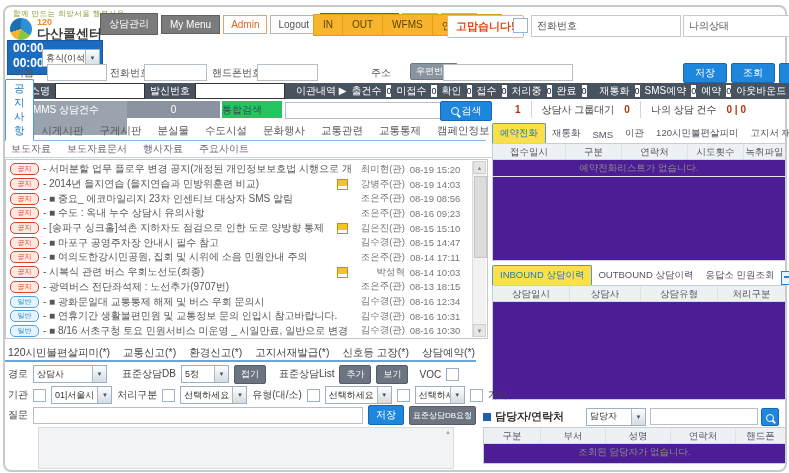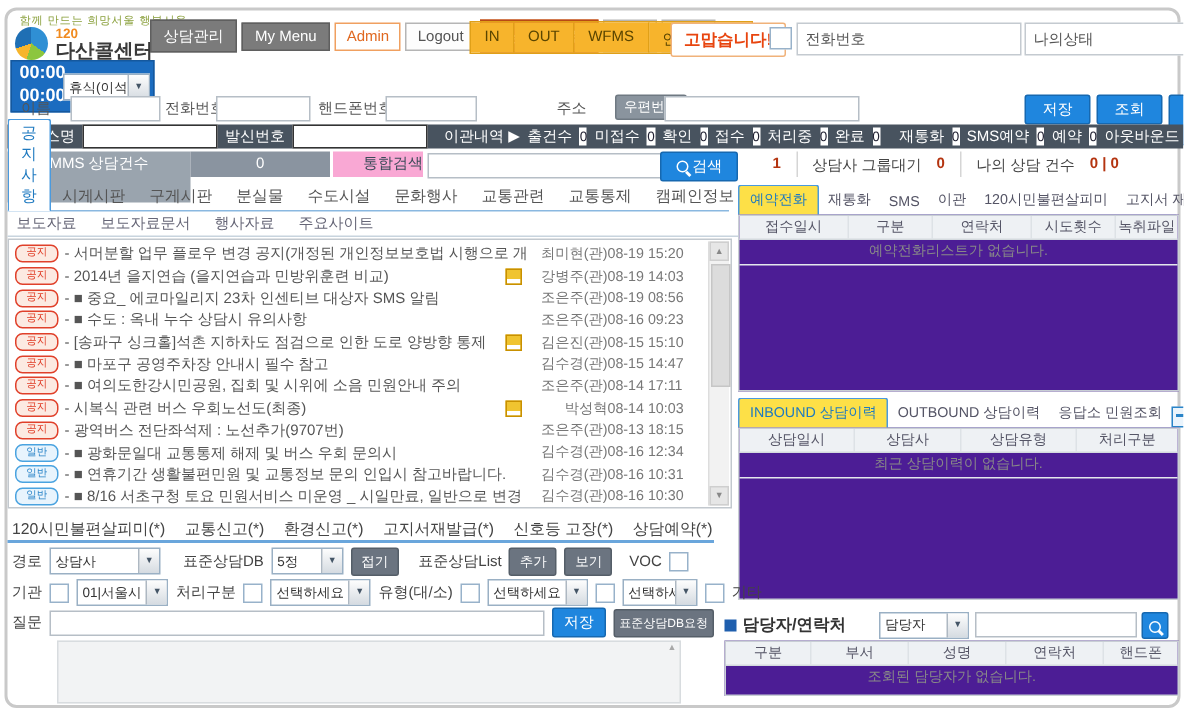--- a/index.html
+++ b/index.html
@@ -35,42 +35,42 @@
   
   .flbl{font-size:10px;color:#555;line-height:17px}
   .inp{border:1px solid #b6bec6;background:#fff;height:15px;outline:none;font-size:10px;padding:0 2px}
   .b-zip{background:#8a949e;border:1px solid #6f7982;color:#fff;font-size:9px;padding:1px 5px;border-radius:2px}
   .b-blue{background:#1f86de;border:1px solid #1668b0;color:#fff;font-size:10px;padding:2px 10px;border-radius:2px}
   .svc{background:#48535f;display:flex;align-items:center;gap:5px;padding-left:5px;color:#fff;font-size:10px;white-space:nowrap}
   .svc input{border:1px solid #333;height:12px;width:84px}
   .num{background:#fff;color:#223;width:17px;height:12px;font-size:9px;text-align:center;line-height:12px;display:inline-block}
   .mmsc1{background:#9aa4ae;color:#fff;text-align:center;line-height:17px;font-size:10px}
   .mmsc2{background:#8a94a0;color:#fff;text-align:center;line-height:17px;font-size:10px}
-  .mmsc3{background:#f9a8d4;color:#3a4a58;text-align:right;line-height:17px;font-size:10px}
+  .mmsc3{background:#22c55e;color:#3a4a58;text-align:left;line-height:17px;font-size:10px}
   .mag{display:inline-block;width:6px;height:6px;border:1.5px solid #fff;border-radius:50%;position:relative;margin-right:3px;top:1px}
   .mag::after{content:"";position:absolute;width:4px;height:1.5px;background:#fff;transform:rotate(45deg);right:-3px;bottom:-2px}
   .stat{display:flex;align-items:center;font-size:10px;color:#444}
   .stat .sv{color:#b43410;font-weight:bold;margin-left:10px}
   .sep{border-left:1px solid #d5d5d5;align-self:stretch;margin:0 10px}
   
   .btabs{display:flex;align-items:flex-end;border-bottom:1px solid #8ab8e0;height:18px}
   .bt{padding:2px 8px;font-size:10.5px;color:#555;cursor:pointer;white-space:nowrap}
   .bt-act{border:1px solid #4a9ade;border-bottom:1px solid #fff;background:#fff;color:#1f7ac0;font-weight:normal;
           padding:2px 8px;font-size:10.5px;border-radius:2px 2px 0 0;margin-bottom:-1px}
   .subtabs{display:flex;gap:16px;align-items:center;border-bottom:1px solid #c8d4de;height:16px;padding-left:6px;font-size:10px;color:#667}
   
   .listbox{border:1px solid #c2c8ce;background:#fff}
   .nrow{display:flex;align-items:center;height:14.7px;padding-left:4px;font-size:10px;color:#555;white-space:nowrap}
   .badge{flex:none;width:27px;height:10px;border-radius:5px;font-size:7px;line-height:10px;text-align:center;margin-right:4px}
   .badge.r{border:1px solid #e0402a;background:#fceae2;color:#e0402a}
   .badge.b{border:1px solid #4aa3e0;background:#e8f4fd;color:#2a84c8}
   .ntitle{flex:1;overflow:hidden;text-overflow:clip}
   .attach{flex:none;width:9px;height:9px;background:#f0c430;border:1px solid #c89000;margin-right:3px;box-shadow:inset 0 -3px 0 #fff}
   .nauthor{flex:none;width:54px;text-align:right;color:#777;font-size:9.5px}
-  .ndate{flex:none;width:60px;text-align:left;color:#777;font-size:9.5px;margin-right:6px}
+  .ndate{flex:none;width:60px;text-align:center;color:#777;font-size:9.5px;margin-right:6px}
   .sbar{position:absolute;top:1px;bottom:1px;right:1px;width:13px;background:#f2f2f2;border-left:1px solid #ddd}
   .sarr{position:absolute;left:0;width:13px;height:13px;background:#e6e6e6;border:1px solid #cfcfcf;color:#888;
         font-size:6px;text-align:center;line-height:12px;box-sizing:border-box}
   .sthumb{position:absolute;left:1px;width:11px;background:#dcdcdc;border:1px solid #c6c6c6}
   
   .ptabs{display:flex;align-items:flex-end;border-bottom:1px solid #8ab8e0;height:19px}
   .pt{padding:3px 6px;font-size:9.5px;color:#556;white-space:nowrap}
   .pt-act{border:1px solid #4a9ade;border-bottom:1px solid #fff;background:#fde047;color:#1f7ac0;padding:3px 7px;
           font-size:9.5px;border-radius:2px 2px 0 0;margin-bottom:-1px;white-space:nowrap}
   .wic{width:12px;height:12px;border:1px solid #2a84c8;background:#eaf4fc;flex:none;margin-left:2px;position:relative}
@@ -332,21 +332,20 @@
       </span>
 
   </div>
   <div class="abs panel" style="left:492px;top:285px;width:292px;height:113px">
     <div class="phead">
       <span style="width:76px">상담일시</span>
       <span style="width:70px">상담사</span>
       <span style="width:76px">상담유형</span>
       <span style="flex:1;border-right:none">처리구분</span>
     </div>
-    <div class="pempty">최근 상담이력이 없습니다.</div>
   </div>
 
   <div class="abs ctabs" style="left:8px;top:346px;width:468px">
     <span>120시민불편살피미(*)</span>
     <span>교통신고(*)</span>
     <span>환경신고(*)</span>
     <span>고지서재발급(*)</span>
     <span>신호등 고장(*)</span>
     <span>상담예약(*)</span>
   </div>

